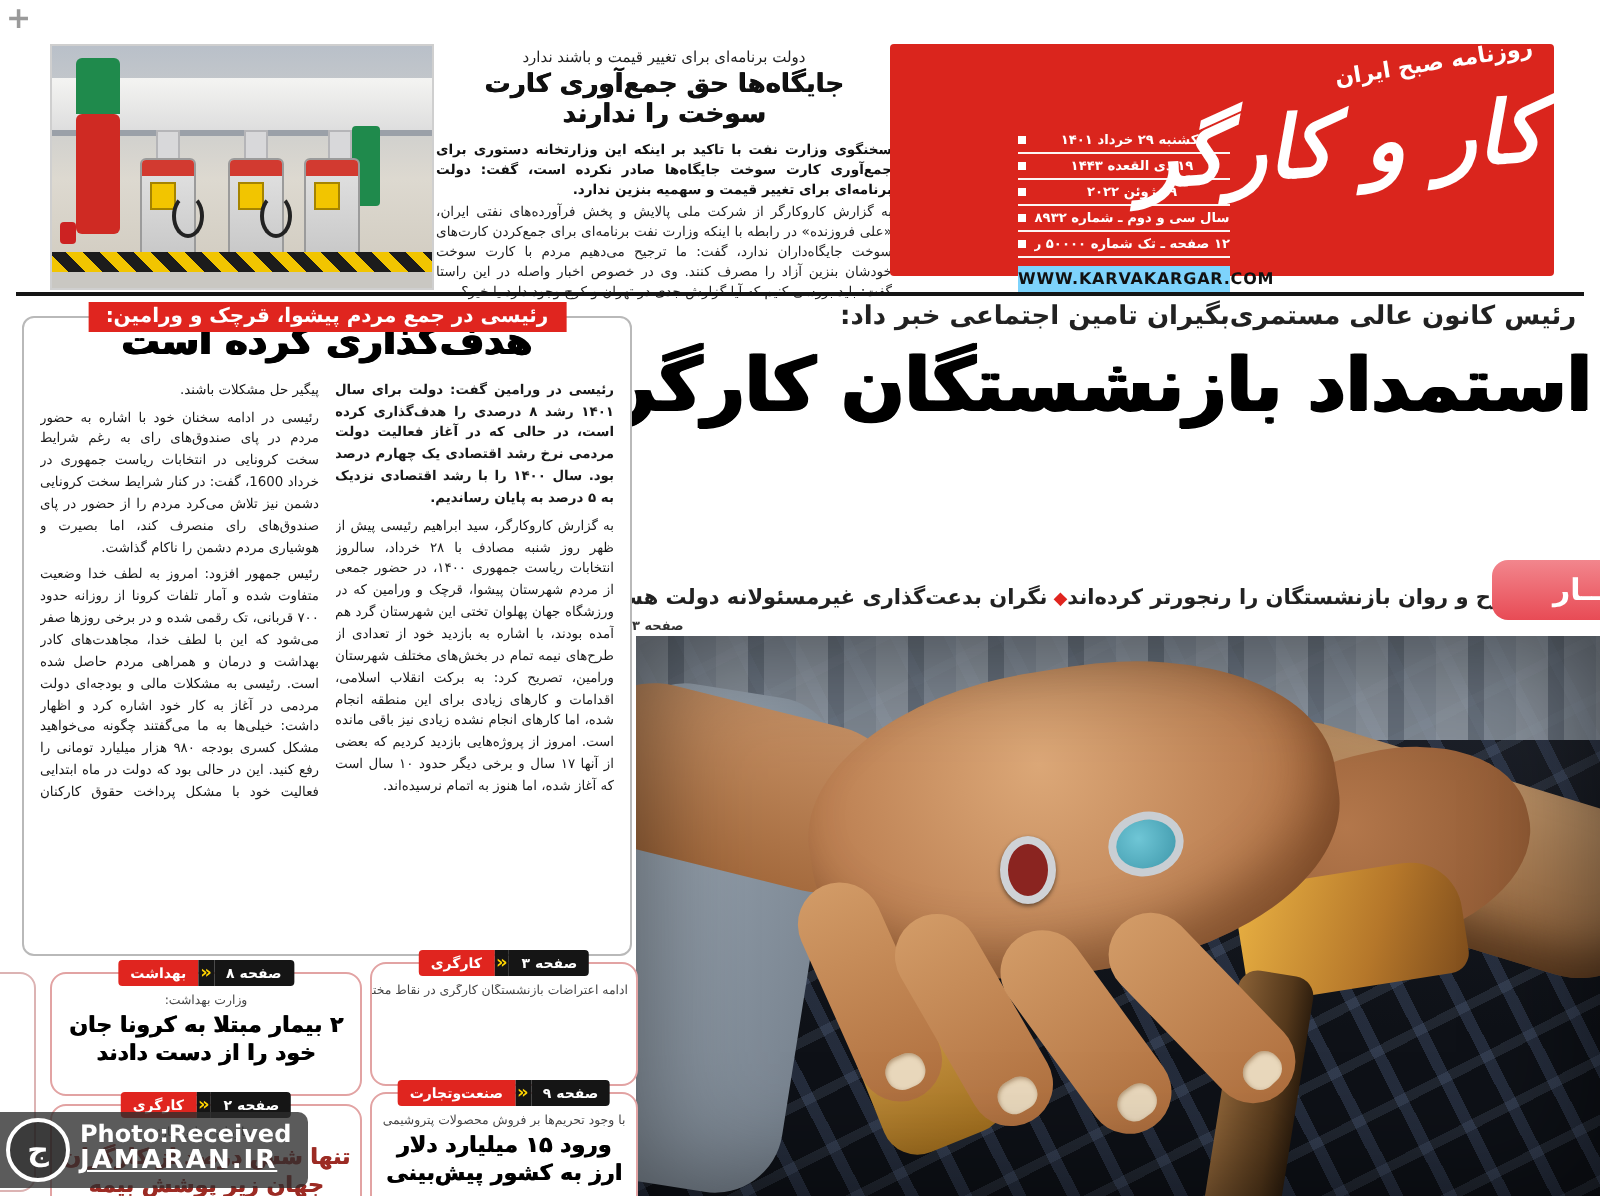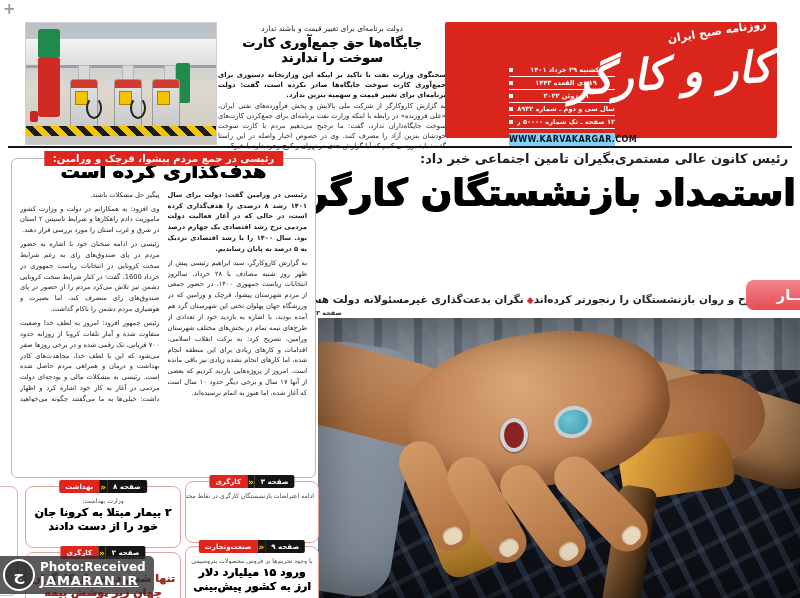--- a/index.html
+++ b/index.html
@@ -203,21 +203,20 @@
     <div class="rlabel">رئیسی در جمع مردم پیشوا، قرچک و ورامین:</div>
     <div class="rhl">هدف‌گذاری کرده است</div>
     <div class="rcols">
       <div class="rcol">
         <p class="bold">رئیسی در ورامین گفت: دولت برای سال ۱۴۰۱ رشد ۸ درصدی را هدف‌گذاری کرده است، در حالی که در آغاز فعالیت دولت مردمی نرخ رشد اقتصادی یک چهارم درصد بود. سال ۱۴۰۰ را با رشد اقتصادی نزدیک به ۵ درصد به پایان رساندیم.</p>
         <p>به گزارش کاروکارگر، سید ابراهیم رئیسی پیش از ظهر روز شنبه مصادف با ۲۸ خرداد، سالروز انتخابات ریاست جمهوری ۱۴۰۰، در حضور جمعی از مردم شهرستان پیشوا، قرچک و ورامین که در ورزشگاه جهان پهلوان تختی این شهرستان گرد هم آمده بودند، با اشاره به بازدید خود از تعدادی از طرح‌های نیمه تمام در بخش‌های مختلف شهرستان ورامین، تصریح کرد: به برکت انقلاب اسلامی، اقدامات و کارهای زیادی برای این منطقه انجام شده، اما کارهای انجام نشده زیادی نیز باقی مانده است. امروز از پروژه‌هایی بازدید کردیم که بعضی از آنها ۱۷ سال و برخی دیگر حدود ۱۰ سال است که آغاز شده، اما هنوز به اتمام نرسیده‌اند.</p>
 
       </div>
       <div class="rcol">
         <p>پیگیر حل مشکلات باشند.</p>
-        <p>وی افزود: به همکارانم در دولت و وزارت کشور ماموریت دادم راهکارها و شرایط تاسیس ۲ استان در شرق و غرب استان را مورد بررسی قرار دهند.</p>
         <p>رئیسی در ادامه سخنان خود با اشاره به حضور مردم در پای صندوق‌های رای به رغم شرایط سخت کرونایی در انتخابات ریاست جمهوری در خرداد 1600، گفت: در کنار شرایط سخت کرونایی دشمن نیز تلاش می‌کرد مردم را از حضور در پای صندوق‌های رای منصرف کند، اما بصیرت و هوشیاری مردم دشمن را ناکام گذاشت.</p>
         <p>رئیس جمهور افزود: امروز به لطف خدا وضعیت متفاوت شده و آمار تلفات کرونا از روزانه حدود ۷۰۰ قربانی، تک رقمی شده و در برخی روزها صفر می‌شود که این با لطف خدا، مجاهدت‌های کادر بهداشت و درمان و همراهی مردم حاصل شده است. رئیسی به مشکلات مالی و بودجه‌ای دولت مردمی در آغاز به کار خود اشاره کرد و اظهار داشت: خیلی‌ها به ما می‌گفتند چگونه می‌خواهید مشکل کسری بودجه ۹۸۰ هزار میلیارد تومانی را رفع کنید. این در حالی بود که دولت در ماه ابتدایی فعالیت خود با مشکل پرداخت حقوق کارکنان مواجه بود، اما به لطف خدا و آگاهی مردم توانستیم بدون استقراض از بانک مرکزی یا چاپ پول که می‌توانست باعث ایجاد مشکلات جدید شود، از این مرحله سخت عبور کنیم.</p>
 
       </div>
     </div>
   </div>
 
   <div class="abs hands">
     <div class="plaid"></div>
     <div class="plaidtop"></div>

